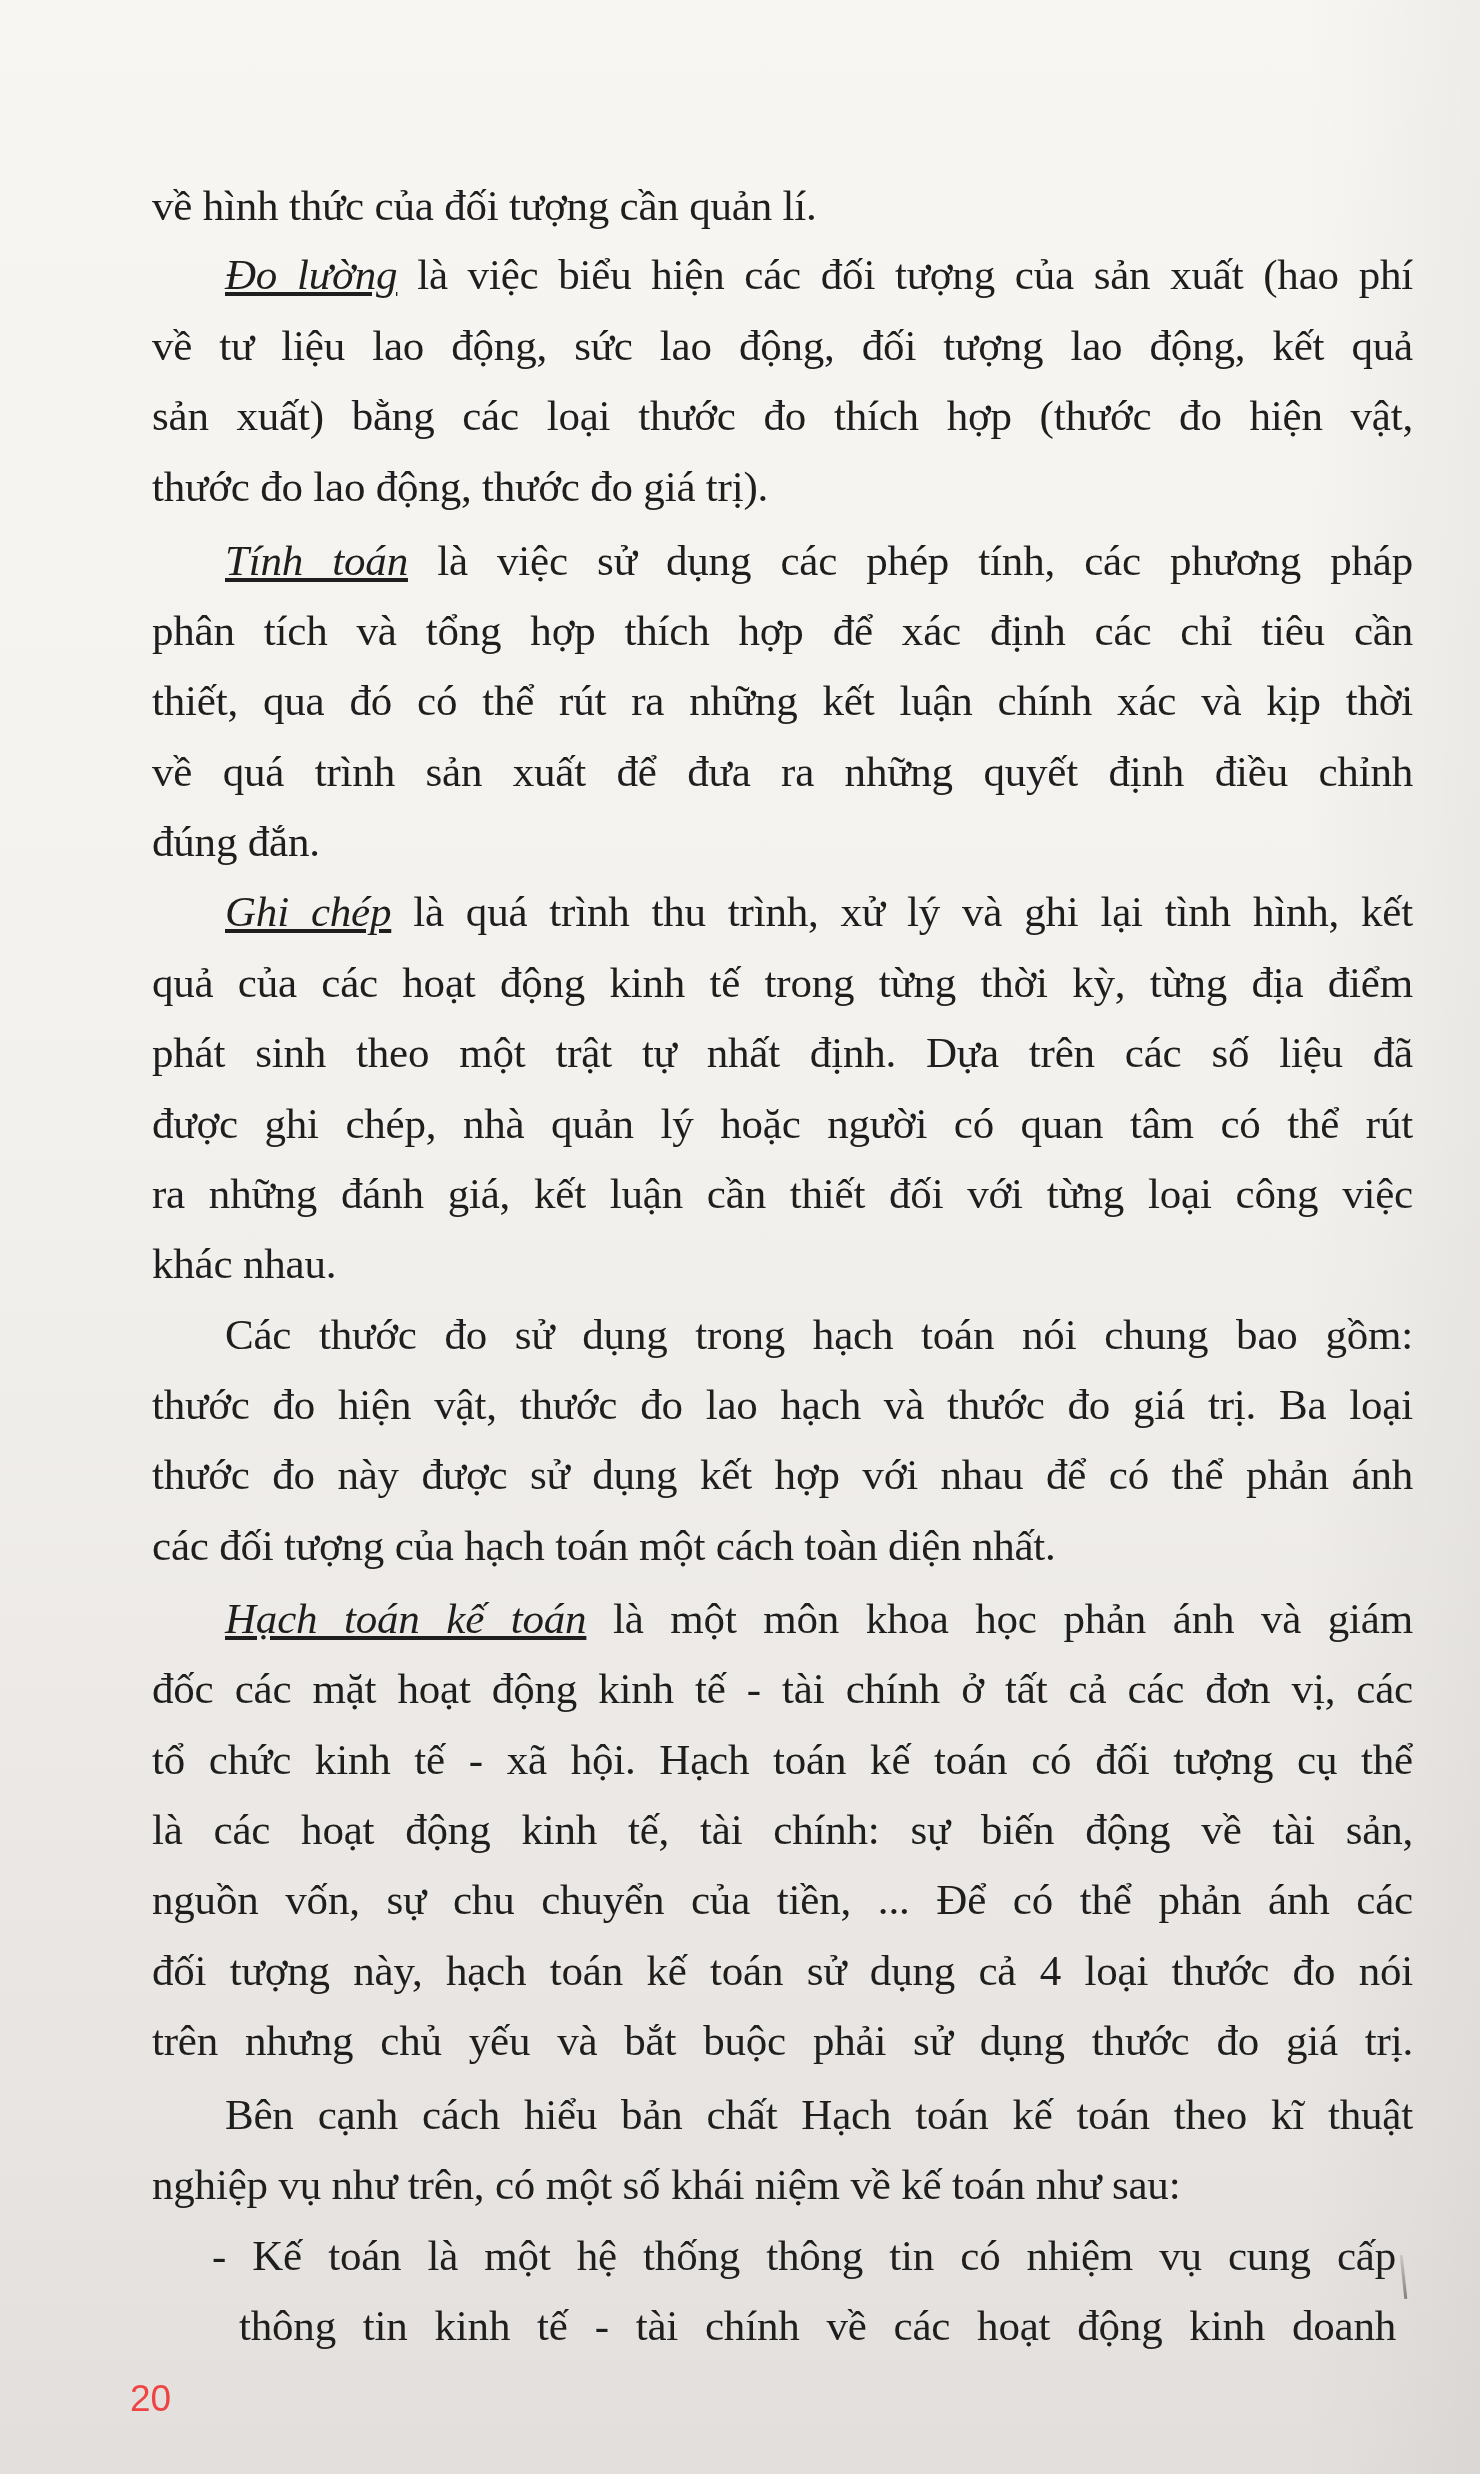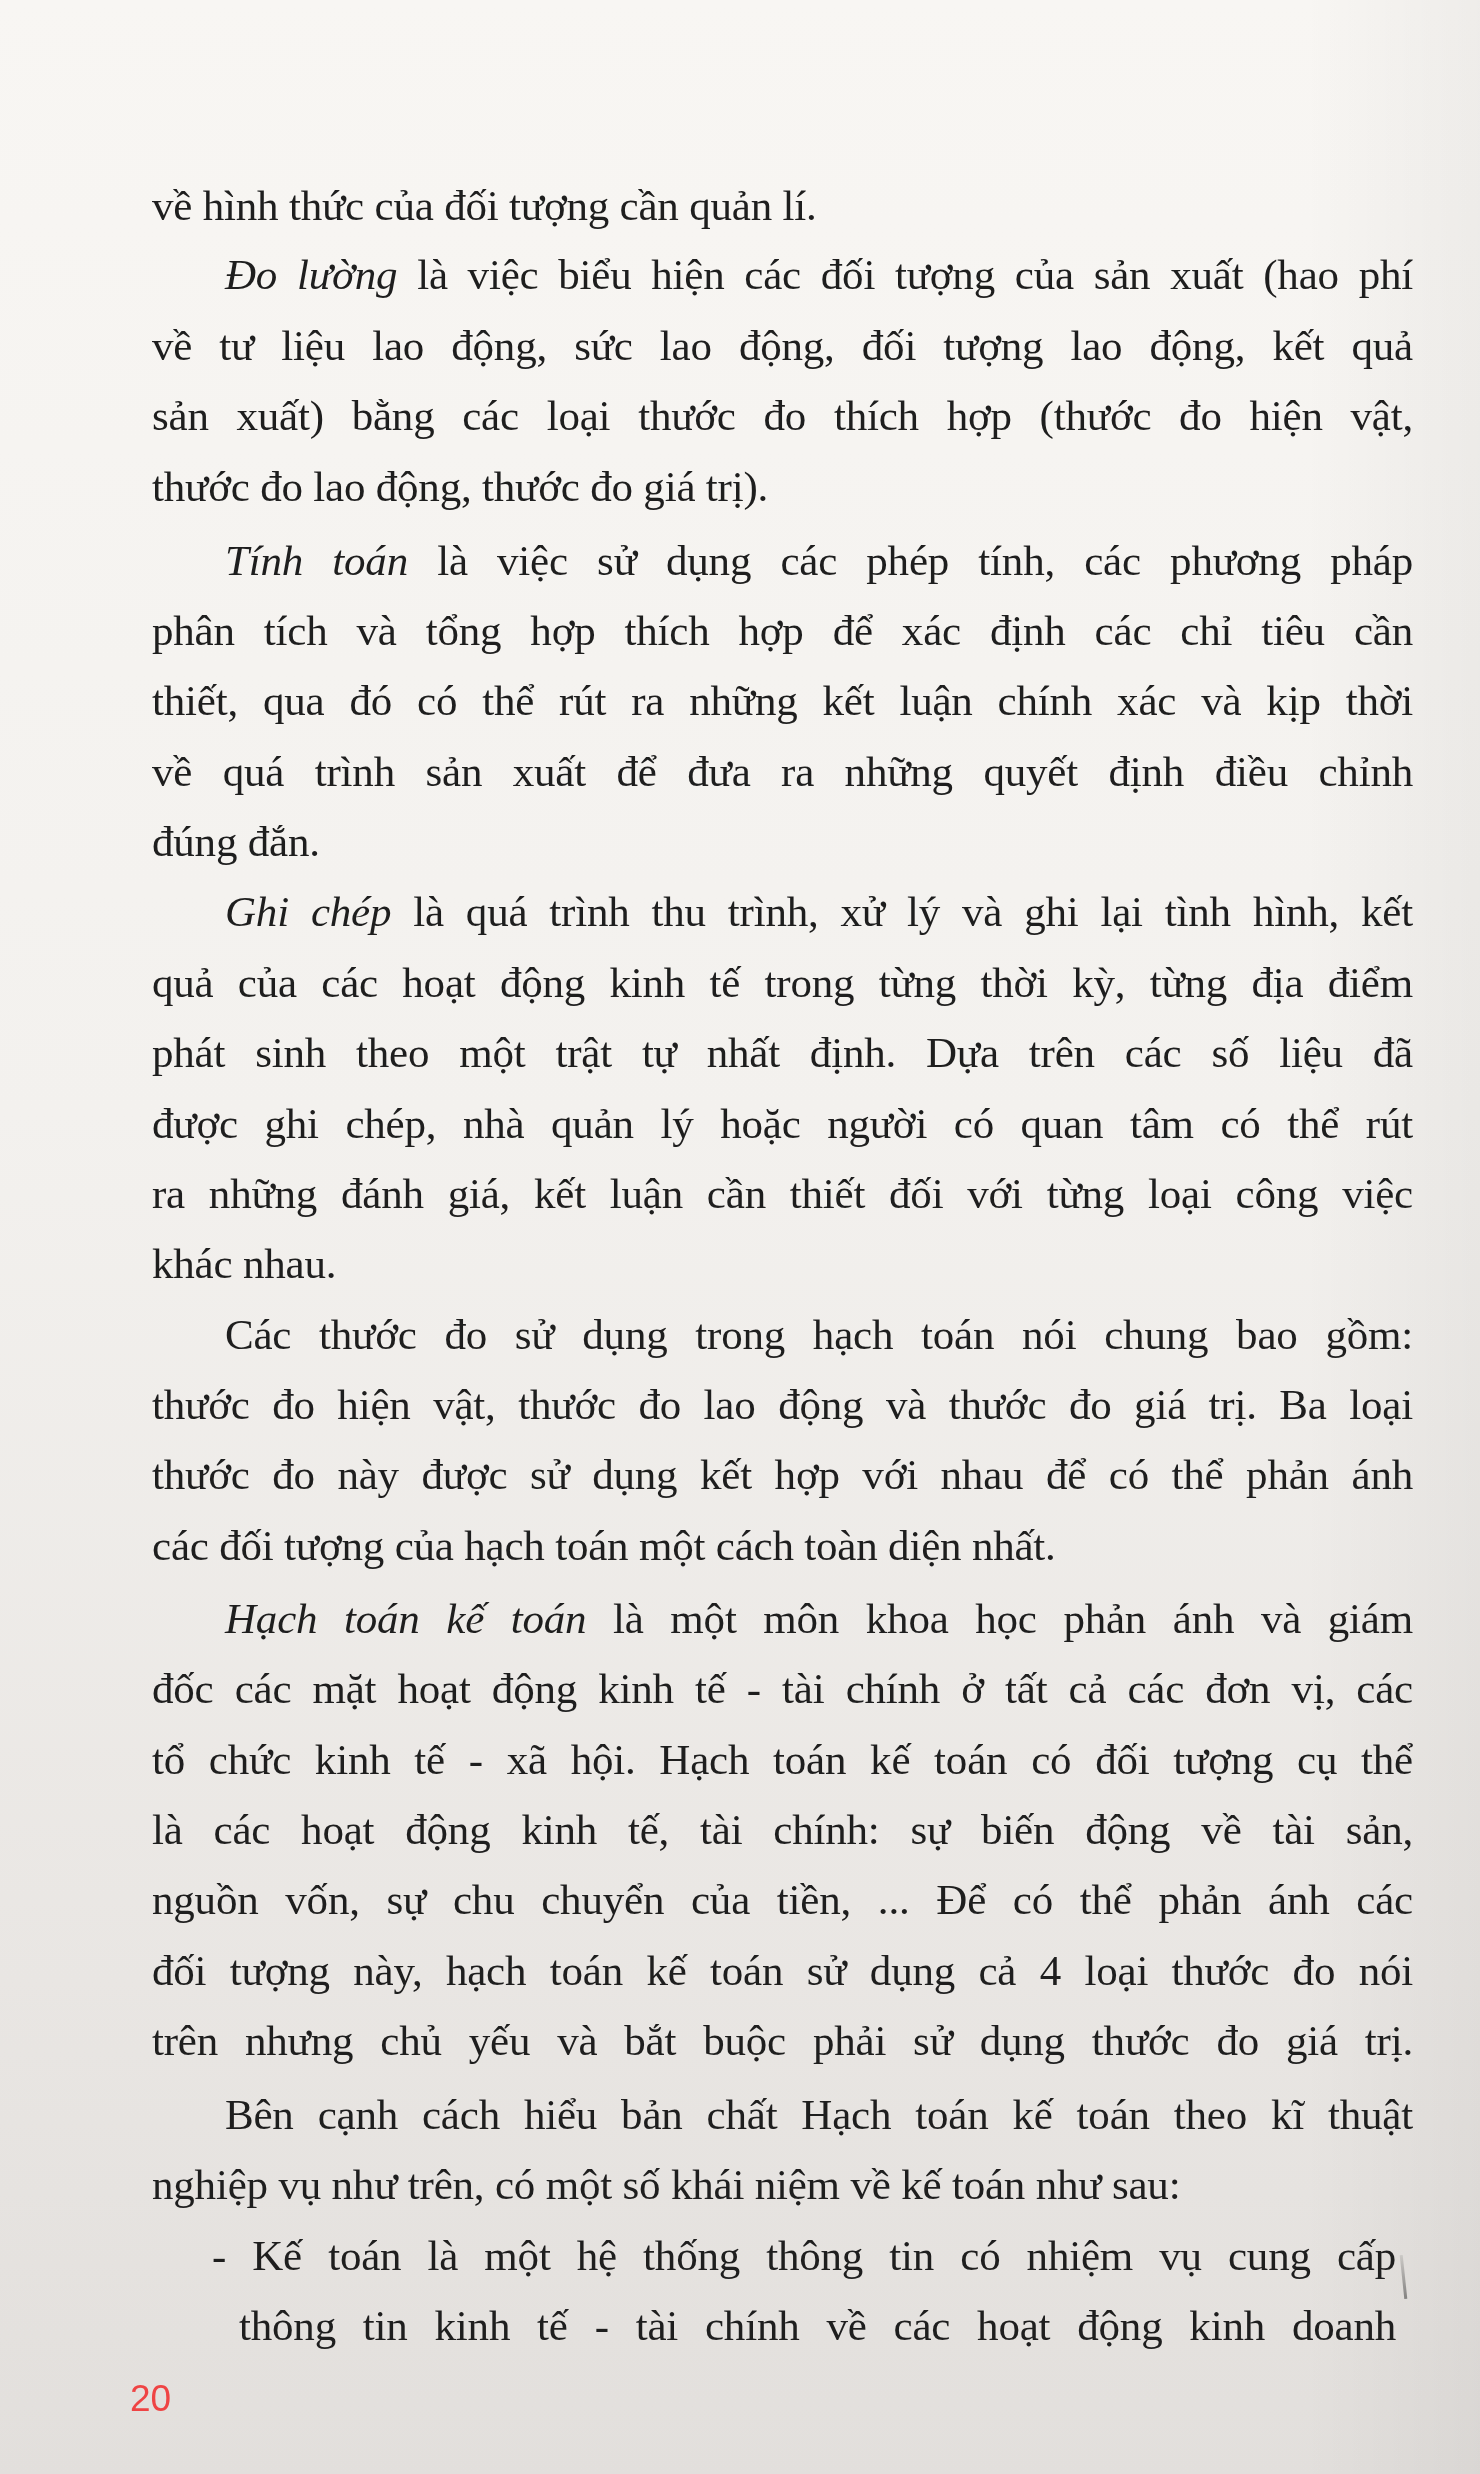--- a/index.html
+++ b/index.html
@@ -48,20 +48,21 @@
     .line.list-first {
       left: 212px;
       width: 1184px;
     }
     .line.list-cont {
       left: 239px;
       width: 1157px;
     }
     em {
       font-style: italic;
+      text-decoration: underline;
     }
     .page-number {
       position: absolute;
       left: 130px;
       top: 2378px;
       font-family: "Liberation Sans", "DejaVu Sans", sans-serif;
       font-size: 37px;
       color: #ef4444;
     }
     .margin-mark {
@@ -94,21 +95,21 @@
   <div class="line last" style="top:816px">đúng đắn.</div>
 
   <div class="line indent" style="top:886px"><em>Ghi chép</em><span> là quá trình thu trình, xử lý và ghi lại tình hình, kết</span></div>
   <div class="line" style="top:957px">quả của các hoạt động kinh tế trong từng thời kỳ, từng địa điểm</div>
   <div class="line" style="top:1027px">phát sinh theo một trật tự nhất định. Dựa trên các số liệu đã</div>
   <div class="line" style="top:1098px">được ghi chép, nhà quản lý hoặc người có quan tâm có thể rút</div>
   <div class="line" style="top:1168px">ra những đánh giá, kết luận cần thiết đối với từng loại công việc</div>
   <div class="line last" style="top:1238px">khác nhau.</div>
 
   <div class="line indent" style="top:1309px">Các thước đo sử dụng trong hạch toán nói chung bao gồm:</div>
-  <div class="line" style="top:1379px">thước đo hiện vật, thước đo lao động và thước đo giá trị. Ba loại</div>
+  <div class="line" style="top:1379px">thước đo hiện vật, thước đo lao hạch và thước đo giá trị. Ba loại</div>
   <div class="line" style="top:1449px">thước đo này được sử dụng kết hợp với nhau để có thể phản ánh</div>
   <div class="line last" style="top:1520px">các đối tượng của hạch toán một cách toàn diện nhất.</div>
 
   <div class="line indent" style="top:1593px"><em>Hạch toán kế toán</em><span> là một môn khoa học phản ánh và giám</span></div>
   <div class="line" style="top:1663px">đốc các mặt hoạt động kinh tế - tài chính ở tất cả các đơn vị, các</div>
   <div class="line" style="top:1734px">tổ chức kinh tế - xã hội. Hạch toán kế toán có đối tượng cụ thể</div>
   <div class="line" style="top:1804px">là các hoạt động kinh tế, tài chính: sự biến động về tài sản,</div>
   <div class="line" style="top:1874px">nguồn vốn, sự chu chuyển của tiền, ... Để có thể phản ánh các</div>
   <div class="line" style="top:1945px">đối tượng này, hạch toán kế toán sử dụng cả 4 loại thước đo nói</div>
   <div class="line" style="top:2015px">trên nhưng chủ yếu và bắt buộc phải sử dụng thước đo giá trị.</div>

